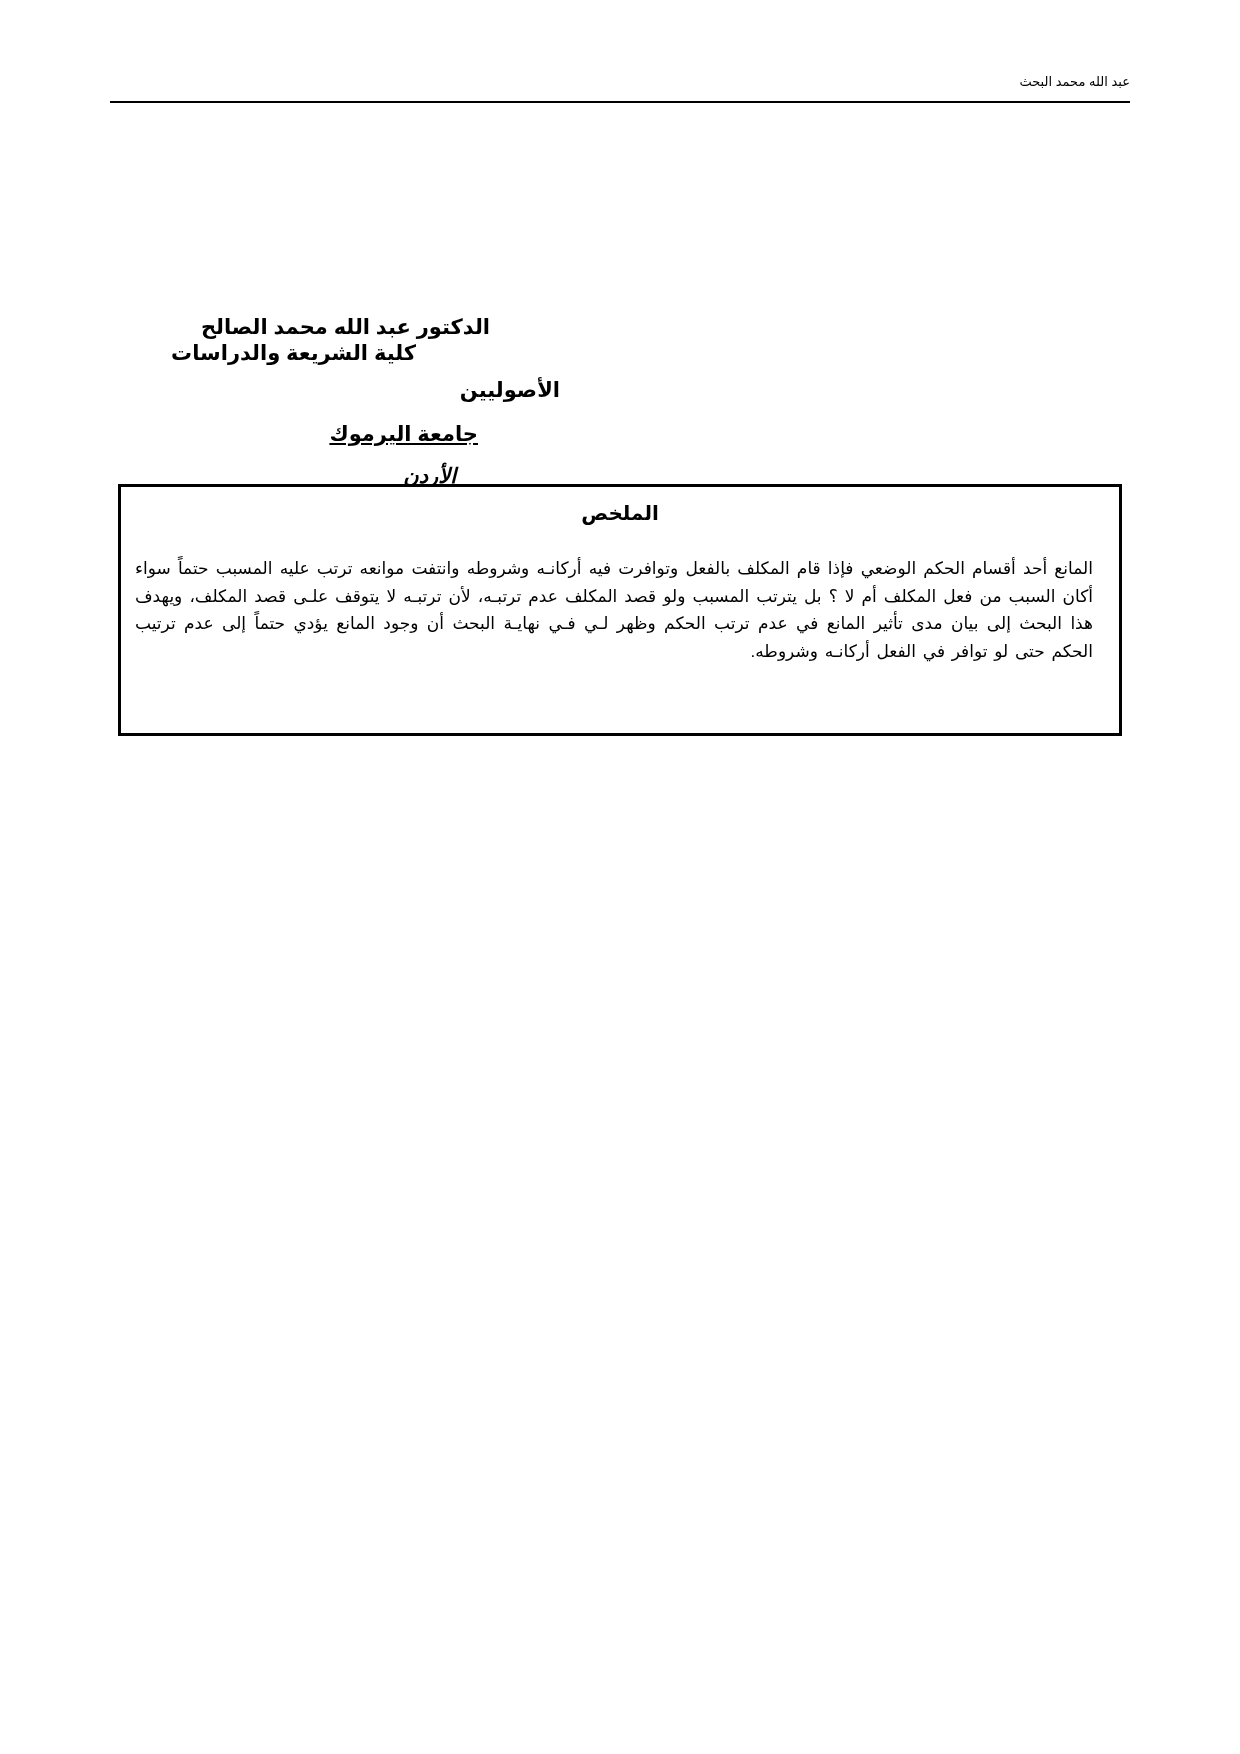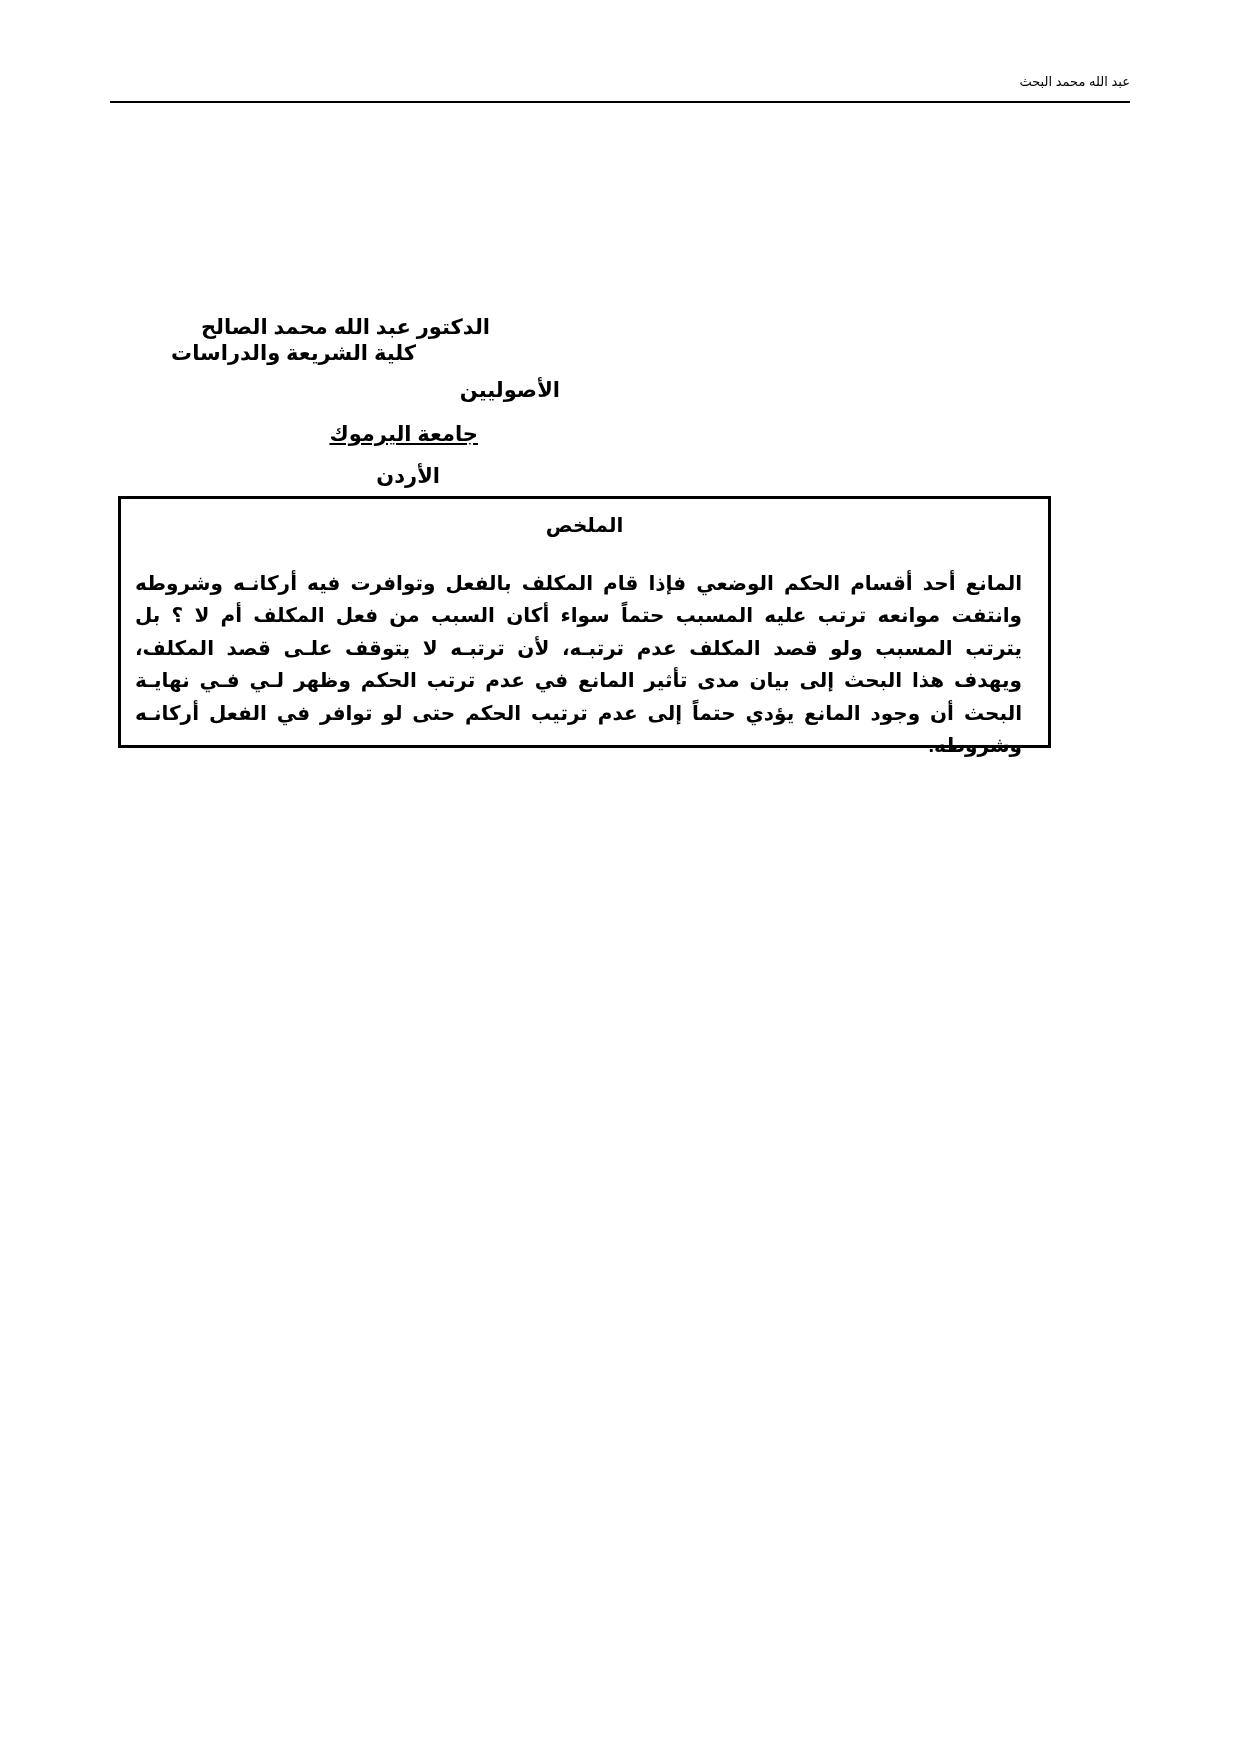--- a/index.html
+++ b/index.html
@@ -83,44 +83,44 @@
     width: 1240px;
     direction: rtl;
     font-weight: bold;
     font-size: 21px;
     line-height: 1.0;
   }
   .b1 { position:absolute; right: 750px; top: 16px; white-space: nowrap; }
   .b2 { position:absolute; right: 824px; top: 42px; white-space: nowrap; }
   .b3 { position:absolute; right: 680px; top: 79px; white-space: nowrap; }
   .b4 { position:absolute; right: 762px; top: 123px; white-space: nowrap; text-decoration: underline; }
-  .b5 { position:absolute; right: 800px; top: 165px; white-space: nowrap; }
+  .b5 { position:absolute; right: 784px; top: 165px; white-space: nowrap; font-style: italic; }
 
   
   .abstract-box {
     position: absolute;
-    top: 496px;
+    top: 484px;
     left: 118px;
-    width: 933px;
+    width: 1004px;
     height: 252px;
     border: 3px solid #000;
     box-sizing: border-box;
     direction: rtl;
     background: #ffffff;
   }
   .abstract-title {
     margin-top: 14px;
     text-align: center;
     font-size: 20px;
     font-weight: bold;
   }
   .abstract-body {
     margin: 30px 26px 0 14px;
-    font-size: 20px;
-    font-weight: bold;
+    font-size: 17px;
+    font-weight: normal;
     line-height: 1.62;
     text-align: justify;
     text-justify: inter-word;
     word-spacing: 2px;
   }
 </style>
 </head>
 <body>
 
 <div class="page">

